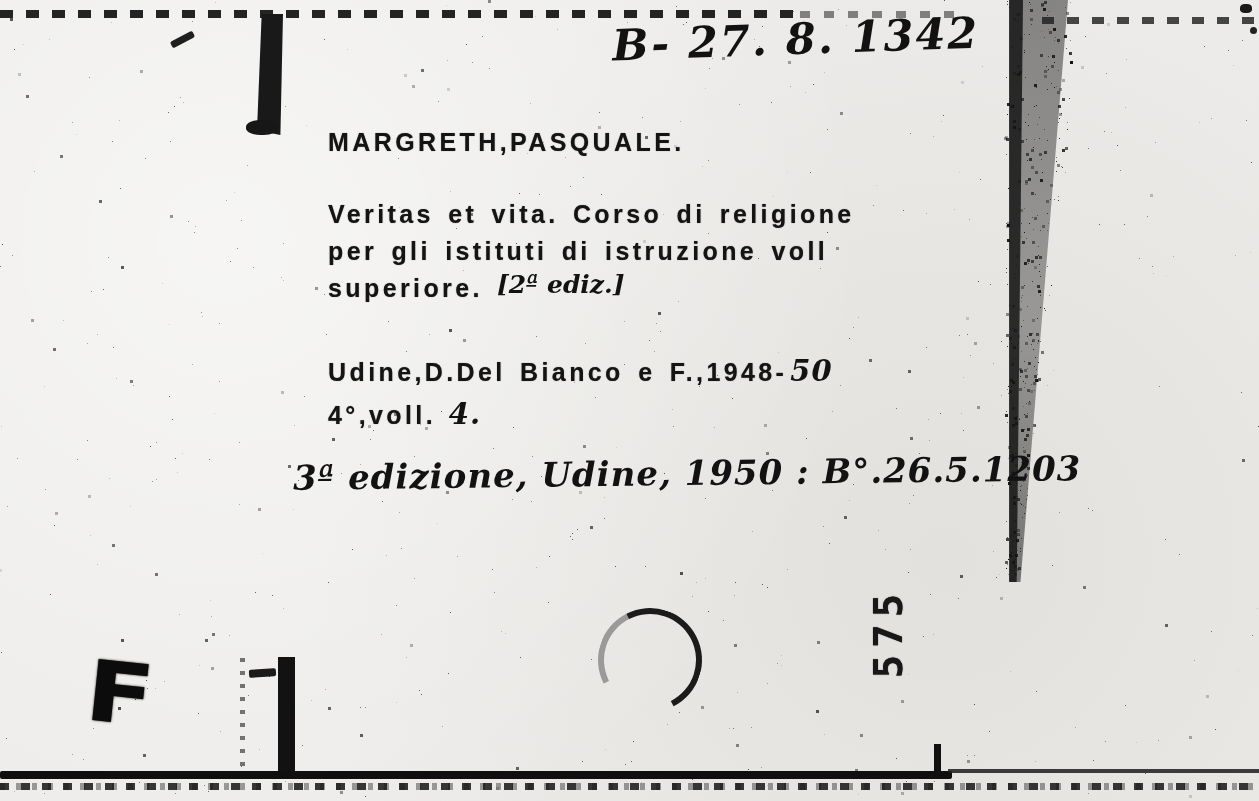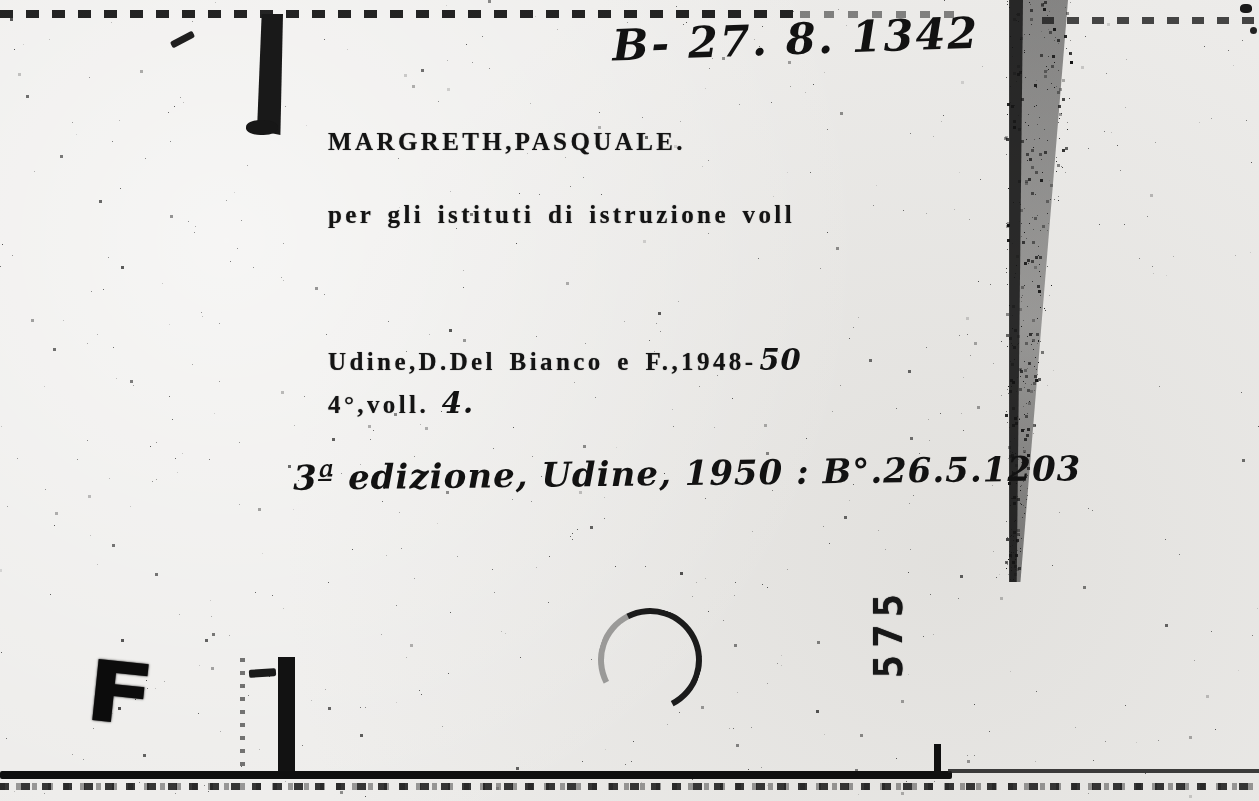--- a/index.html
+++ b/index.html
@@ -12,36 +12,36 @@
     background:var(--paper);
     background-image:
       radial-gradient(circle at 18% 30%, rgba(255,255,255,.5), rgba(255,255,255,0) 55%),
       radial-gradient(circle at 75% 70%, rgba(205,203,198,.35), rgba(205,203,198,0) 60%);
     font-family:"DejaVu Sans Mono","Liberation Mono",monospace;
     color:var(--ink);
   }
   .abs{position:absolute;}
   
   .typed{
-    font-family:Liberation Serif, serif;
+    font-family:Liberation Sans, sans-serif;
     font-weight:700;font-size:25px;letter-spacing:3.4px;word-spacing:4px;
     color:var(--ink);white-space:nowrap;
     text-shadow:0 0 1px rgba(20,20,20,.55);
   }
   
   .hw{
     font-family:"DejaVu Serif","Liberation Serif",serif;
     font-style:italic;font-weight:700;color:#121212;white-space:nowrap;
   }
   .accession{left:612px;top:14px;font-size:43px;letter-spacing:2px;transform:rotate(-2deg);}
   .author{left:328px;top:128px;}
   .titleblock{left:328px;top:196px;line-height:37px;}
   .line3{display:flex;align-items:baseline;}
   .edition{font-size:25px;margin-left:14px;position:relative;top:-4px;letter-spacing:0px;}
-  .imprintblock{left:328px;top:341px;line-height:38px;}
+  .imprintblock{left:328px;top:352px;line-height:38px;}
   .hw-inline{font-size:29px;margin-left:3px;letter-spacing:1px;}
   .note{left:293px;top:453px;font-size:34px;letter-spacing:1px;transform:rotate(-0.7deg);}
   
   .stamp575{left:843px;top:583px;width:92px;height:98px;display:flex;align-items:center;justify-content:center;}
   .stamp575 span{
     display:inline-block;transform:rotate(-90deg);white-space:nowrap;
     font-family:"DejaVu Sans Mono","Liberation Mono",monospace;
     font-weight:700;font-size:39px;letter-spacing:7px;color:#181818;
     text-shadow:0 0 1px #181818;
   }
@@ -114,22 +114,25 @@
   <div class="abs bline-main"></div>
   <div class="abs bline-right"></div>
   <div class="abs bdots"></div>
   <div class="abs btick"></div>
 
   <div class="abs hw accession">B- 27. 8. 1342</div>
 
   <div class="abs typed author">MARGRETH,PASQUALE.</div>
 
   <div class="abs titleblock">
+    <div class="typed">Veritas et vita. Corso di religione</div>
     <div class="typed">per gli istituti di istruzione voll</div>
     <div class="line3">
+      <span class="typed">superiore.</span>
+      <span class="hw edition">[2ª ediz.]</span>
     </div>
   </div>
 
   <div class="abs imprintblock">
     <div>
       <span class="typed">Udine,D.Del Bianco e F.,1948-</span><span class="hw hw-inline">50</span>
     </div>
     <div>
       <span class="typed">4°,voll.</span>
       <span class="hw hw-inline">4.</span>

